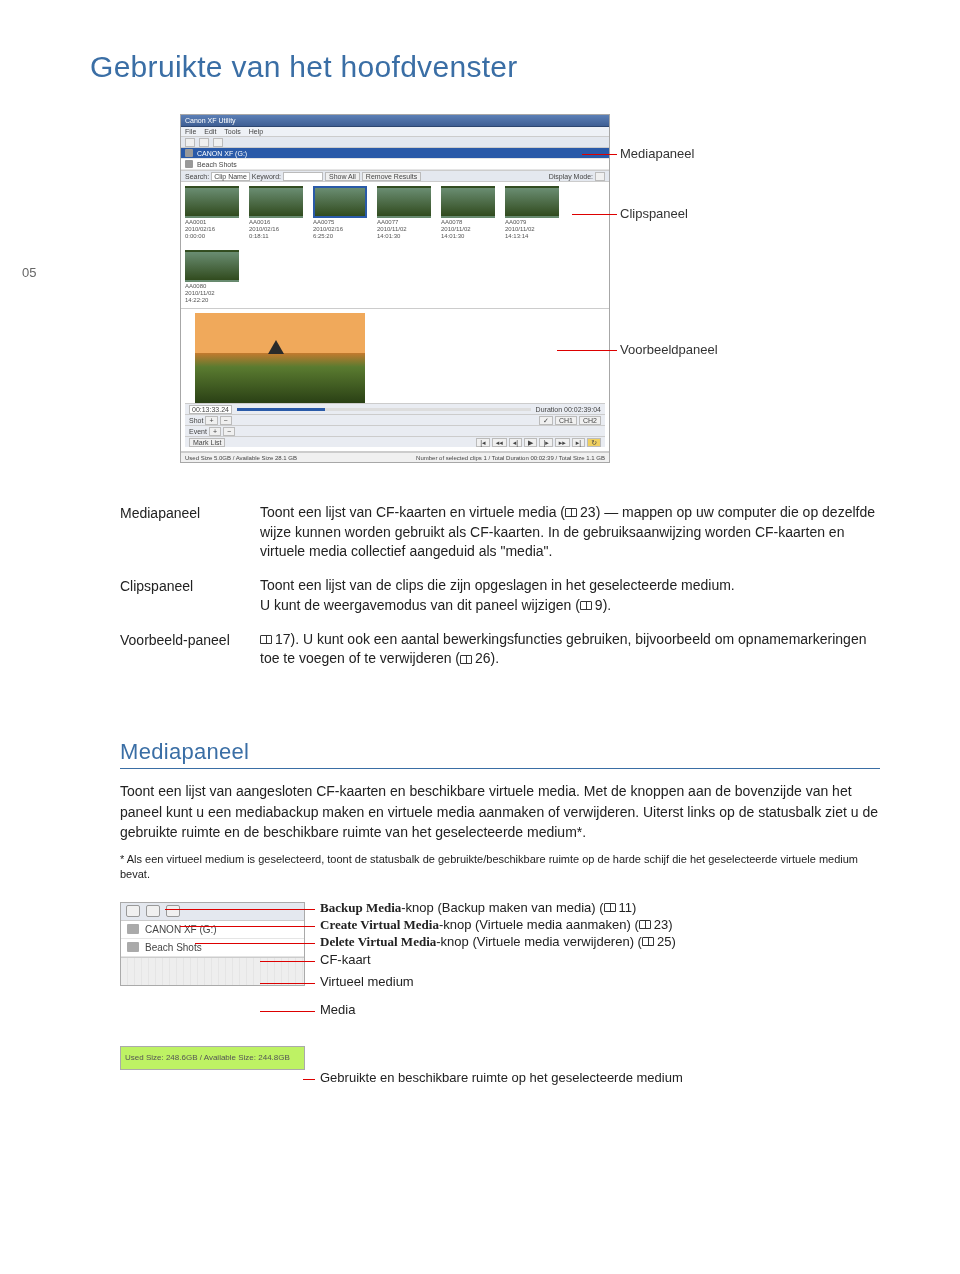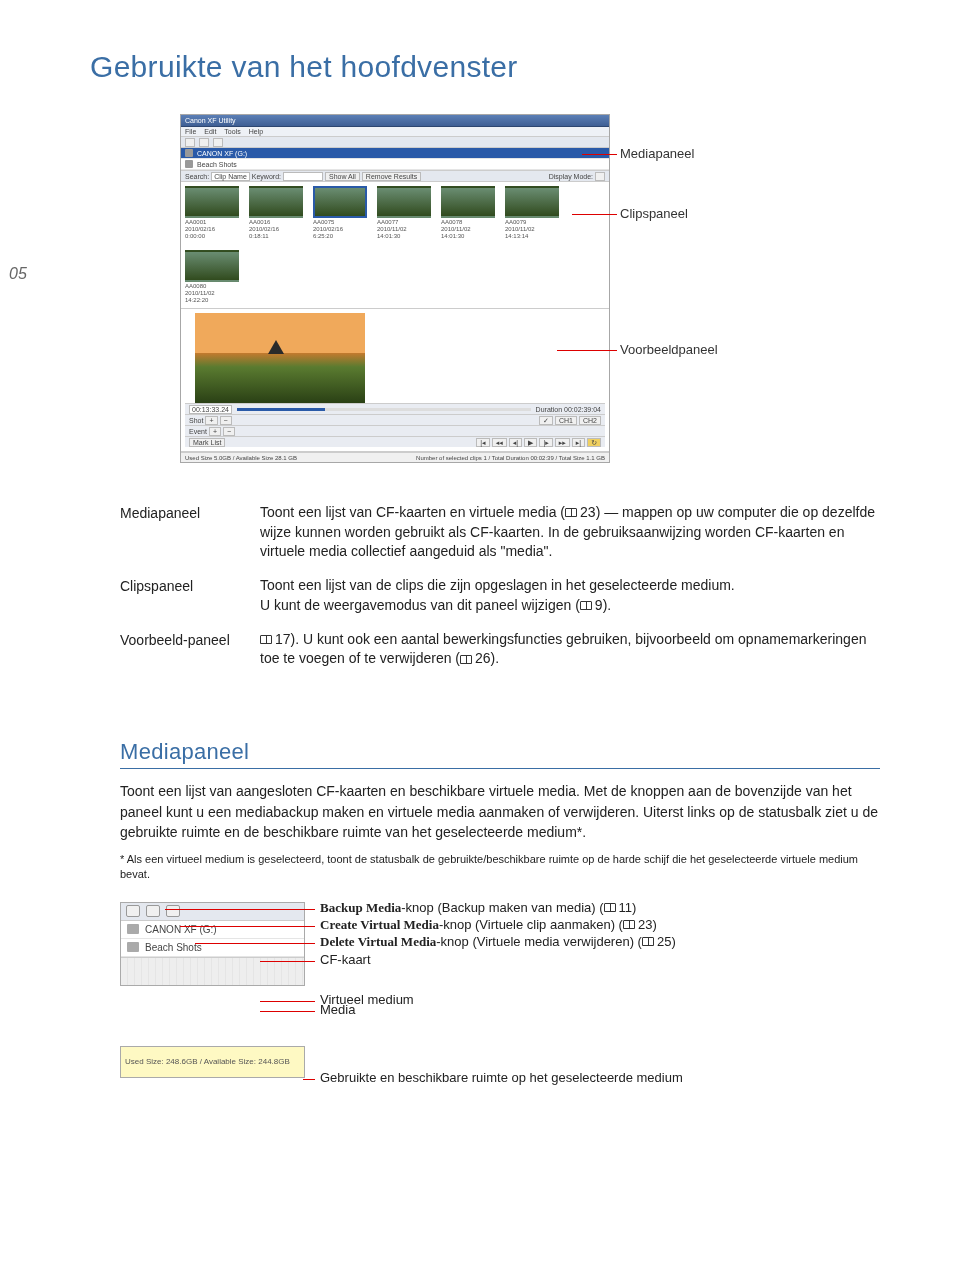--- a/index.html
+++ b/index.html
@@ -1,19 +1,19 @@
 <!DOCTYPE html>
 <html><head>
 <meta charset="utf-8">
 <style>
 * { margin: 0; padding: 0; box-sizing: border-box; }
 body { font-family: Arial, Helvetica, sans-serif; font-size: 14px; color: #333; width: 960px; margin: 0 auto; background: #fff; }
 .page { padding: 50px 80px 40px 0; position: relative; }
 h1.title { font-size: 30px; font-weight: 400; color: #3a6ea5; margin: 0 0 30px 90px; letter-spacing: 0.3px; }
-.sidenum { position: absolute; left: 9px; top: 265px; font-size: 16px; color: #666; font-style: italic; }
+.sidenum { position: absolute; left: 22px; top: 265px; font-size: 13px; color: #666; }
 .figwrap { margin-left: 180px; margin-bottom: 40px; position: relative; }
 .app-window { width: 430px; border: 1px solid #a7a7a7; background: #f4f4f4; font-size: 7px; color: #444; }
 .titlebar { height: 12px; background: linear-gradient(#5b7fb6,#3f5f94); border-bottom: 1px solid #2d4670; display: flex; align-items: center; padding: 0 4px; color: #fff; }
 .menubar { height: 10px; background: #eef1f6; border-bottom: 1px solid #ccc; display: flex; align-items: center; gap: 8px; padding: 0 4px; }
 .toolbar-row { height: 11px; background: #e4e8ef; border-bottom: 1px solid #ccc; display: flex; align-items: center; padding: 0 4px; gap: 4px; }
 .media-strip { background: #fff; border-bottom: 1px solid #ccc; }
 .media-item { height: 11px; display: flex; align-items: center; gap: 4px; padding: 0 4px; border-bottom: 1px solid #e5e5e5; }
 .media-item.sel { background: #2a5aa8; color: #fff; }
 .media-icon { width: 8px; height: 8px; background: #999; border-radius: 1px; display: inline-block; }
 .search-row { height: 11px; background: #e4e8ef; border-bottom: 1px solid #ccc; display: flex; align-items: center; padding: 0 4px; gap: 2px; }
@@ -46,29 +46,29 @@
 .section-body { margin: 12px 12px 0 120px; width: 760px; font-size: 14px; line-height: 1.45; color: #222; }
 .section-note { margin: 10px 0 0 120px; width: 760px; font-size: 11px; line-height: 1.35; color: #222; }
 .media-detail { margin: 20px 0 0 120px; position: relative; }
 .md-panel { width: 185px; border: 1px solid #aaa; background: #f4f4f4; position: relative; }
 .md-btns { height: 18px; background: #e4e8ef; display: flex; align-items: center; gap: 6px; padding: 0 5px; border-bottom: 1px solid #ccc; }
 .md-btn { width: 14px; height: 12px; background: #f0f0f0; border: 1px solid #999; border-radius: 2px; }
 .md-list { background: #fff; }
 .md-row { height: 18px; display: flex; align-items: center; gap: 6px; padding: 0 6px; border-bottom: 1px solid #e5e5e5; font-size: 10px; color: #444; }
 .md-icon { width: 12px; height: 10px; background: #aaa; display: inline-block; border-radius: 1px; }
 .md-wave { height: 28px; background: repeating-linear-gradient(90deg,#eee 0,#eee 6px,#e5e5e5 6px,#e5e5e5 7px); border-top: 1px solid #ccc; }
-.md-status { height: 32px; background: #fef9c3; border: 1px solid #aaa; display: flex; align-items: center; padding: 0 4px; font-size: 8px; color: #555; margin-top: 60px; width: 185px; }
+.md-status { height: 24px; background: #bef264; border: 1px solid #aaa; display: flex; align-items: center; padding: 0 4px; font-size: 8px; color: #555; margin-top: 60px; width: 185px; }
 .md-callouts { position: absolute; left: 200px; top: 0; }
 .md-co { font-size: 13px; color: #222; position: absolute; white-space: nowrap; text-align: center; }
 .md-co::before { content: ""; position: absolute; background: #d00; height: 1px; right: 100%; margin-right: 5px; width: 60px; top: 9px; }
 .md-co-1 { top: -2px; } .md-co-1::before { width: 150px; }
 .md-co-2 { top: 15px; } .md-co-2::before { width: 135px; }
 .md-co-3 { top: 32px; } .md-co-3::before { width: 120px; }
 .md-co-cf { top: 50px; } .md-co-cf::before { width: 55px; }
-.md-co-vm { top: 90px; } .md-co-vm::before { width: 55px; }
+.md-co-vm { top: 72px; } .md-co-vm::before { width: 55px; }
 .md-co-media { top: 100px; } .md-co-media::before { width: 55px; }
 .md-co-status { top: 168px; } .md-co-status::before { width: 12px; }
 .btn-name { font-family: "Times New Roman", serif; font-weight: bold; }
 </style>
 </head>
 <body>
 <div class="page">
 
 <h1 class="title">Gebruikte van het hoofdvenster</h1>
 <div class="sidenum">05</div>
@@ -244,21 +244,21 @@
     </div>
     <div class="md-wave"></div>
   </div>
   <div class="md-status">Used Size: 248.6GB / Available Size: 244.8GB</div>
 
   <div class="md-callouts">
     <div class="md-co md-co-1"><span class="btn-name">Backup Media</span><span>-knop (Backup maken van media) (</span><span class="bookref">
             <span class="book-icon"></span> 
             <span>11</span>
           </span><span>)</span></div>
-    <div class="md-co md-co-2"><span class="btn-name">Create Virtual Media</span><span>-knop (Virtuele clip aanmaken) (</span><span class="bookref">
+    <div class="md-co md-co-2"><span class="btn-name">Create Virtual Media</span><span>-knop (Virtuele media aanmaken) (</span><span class="bookref">
             <span class="book-icon"></span> 
             <span>23</span>
           </span><span>)</span></div>
     <div class="md-co md-co-3"><span class="btn-name">Delete Virtual Media</span><span>-knop (Virtuele media verwijderen) (</span><span class="bookref">
             <span class="book-icon"></span> 
             <span>25</span>
           </span><span>)</span></div>
     <div class="md-co md-co-cf">CF-kaart</div>
     <div class="md-co md-co-vm">Virtueel medium</div>
     <div class="md-co md-co-media">Media</div>

